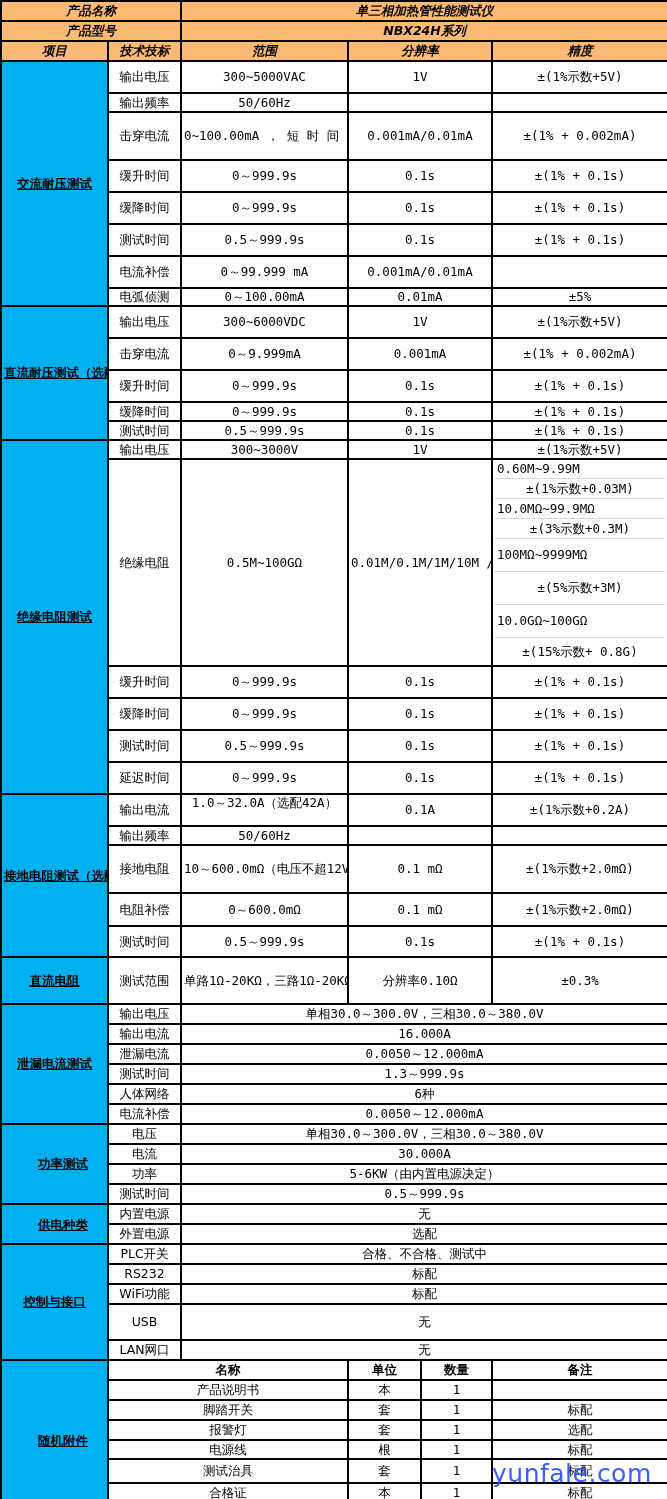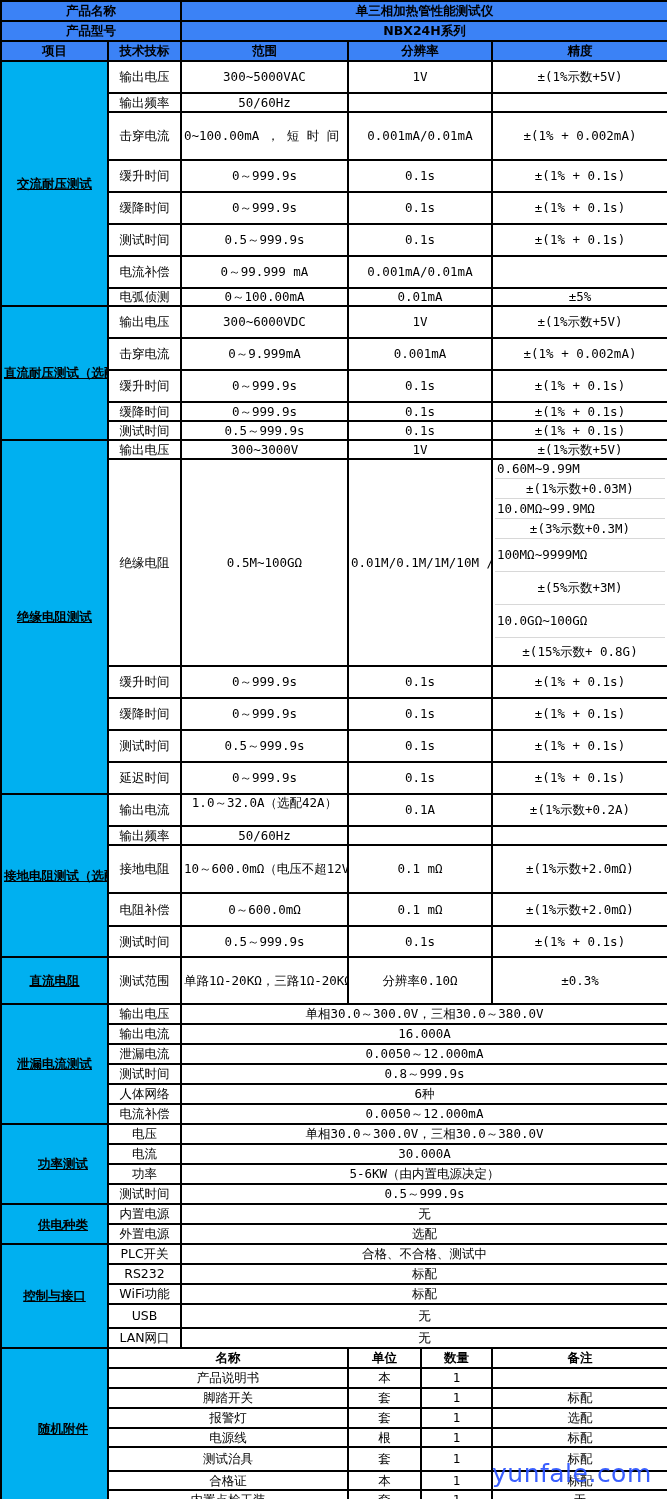--- a/index.html
+++ b/index.html
@@ -1,19 +1,19 @@
 <!DOCTYPE html>
 <html><head>
 <meta charset="utf-8">
 <style>
   html, body { margin:0; padding:0; background:#ffffff; }
   body { width:667px; height:1499px; overflow:hidden; font-family:"DejaVu Sans Mono","Liberation Mono",monospace; }
   table.spec { border-collapse:collapse; table-layout:fixed; width:667px; }
   table.spec td { border:2px solid #000; padding:0 2px; font-size:12.5px; color:#000; text-align:center; vertical-align:middle; line-height:16px; overflow:hidden; white-space:nowrap; }
-  td.blue { background:#3b82f6; }
+  td.blue { background:#fdba74;font-style:italic; }
   td.hdr { font-family:"DejaVu Sans","Liberation Sans",sans-serif; font-weight:bold; font-size:14px; }
   td.cat { font-family:"DejaVu Sans","Liberation Sans",sans-serif; font-weight:bold; font-size:14px; background:#00B0F0; white-space:normal; line-height:22px;text-decoration:underline; }
   td.item { font-family:"DejaVu Sans","Liberation Sans",sans-serif; font-size:13.5px; }
   td.wrap { white-space:normal; text-align:left; line-height:17px; }
   td.wrapc { white-space:normal; line-height:17px; }
   td.sub { padding:0;margin-left:24px; }
   .subgrid { display:flex; flex-direction:column; height:100%; }
   .subgrid div { border-bottom:1px solid #d8d8d8; display:flex; align-items:center; flex:1; padding:0 2px; font-size:12.5px; }
   .subgrid div:last-child { border-bottom:none; }
   .subgrid div.l { justify-content:flex-start; }
@@ -229,21 +229,21 @@
     <tr style="height:20px">
       <td class="item">输出电流</td>
       <td colspan="4">16.000A</td>
     </tr>
     <tr style="height:20px">
       <td class="item">泄漏电流</td>
       <td colspan="4">0.0050～12.000mA</td>
     </tr>
     <tr style="height:20px">
       <td class="item">测试时间</td>
-      <td colspan="4">0.8～999.9s</td>
+      <td colspan="4">1.3～999.9s</td>
     </tr>
     <tr style="height:20px">
       <td class="item">人体网络</td>
       <td colspan="4">6种</td>
     </tr>
     <tr style="height:20px">
       <td class="item">电流补偿</td>
       <td colspan="4">0.0050～12.000mA</td>
     </tr>
 
@@ -281,21 +281,21 @@
       <td colspan="4">合格、不合格、测试中</td>
     </tr>
     <tr style="height:20px">
       <td class="item">RS232</td>
       <td colspan="4">标配</td>
     </tr>
     <tr style="height:20px">
       <td class="item">WiFi功能</td>
       <td colspan="4">标配</td>
     </tr>
-    <tr style="height:24px">
+    <tr style="height:36px">
       <td class="item">USB</td>
       <td colspan="4">无</td>
     </tr>
     <tr style="height:20px">
       <td class="item">LAN网口</td>
       <td colspan="4">无</td>
     </tr>
 
     <tr style="height:20px">
       <td class="cat" rowspan="8" style="padding:0 36px">随机附件</td>

